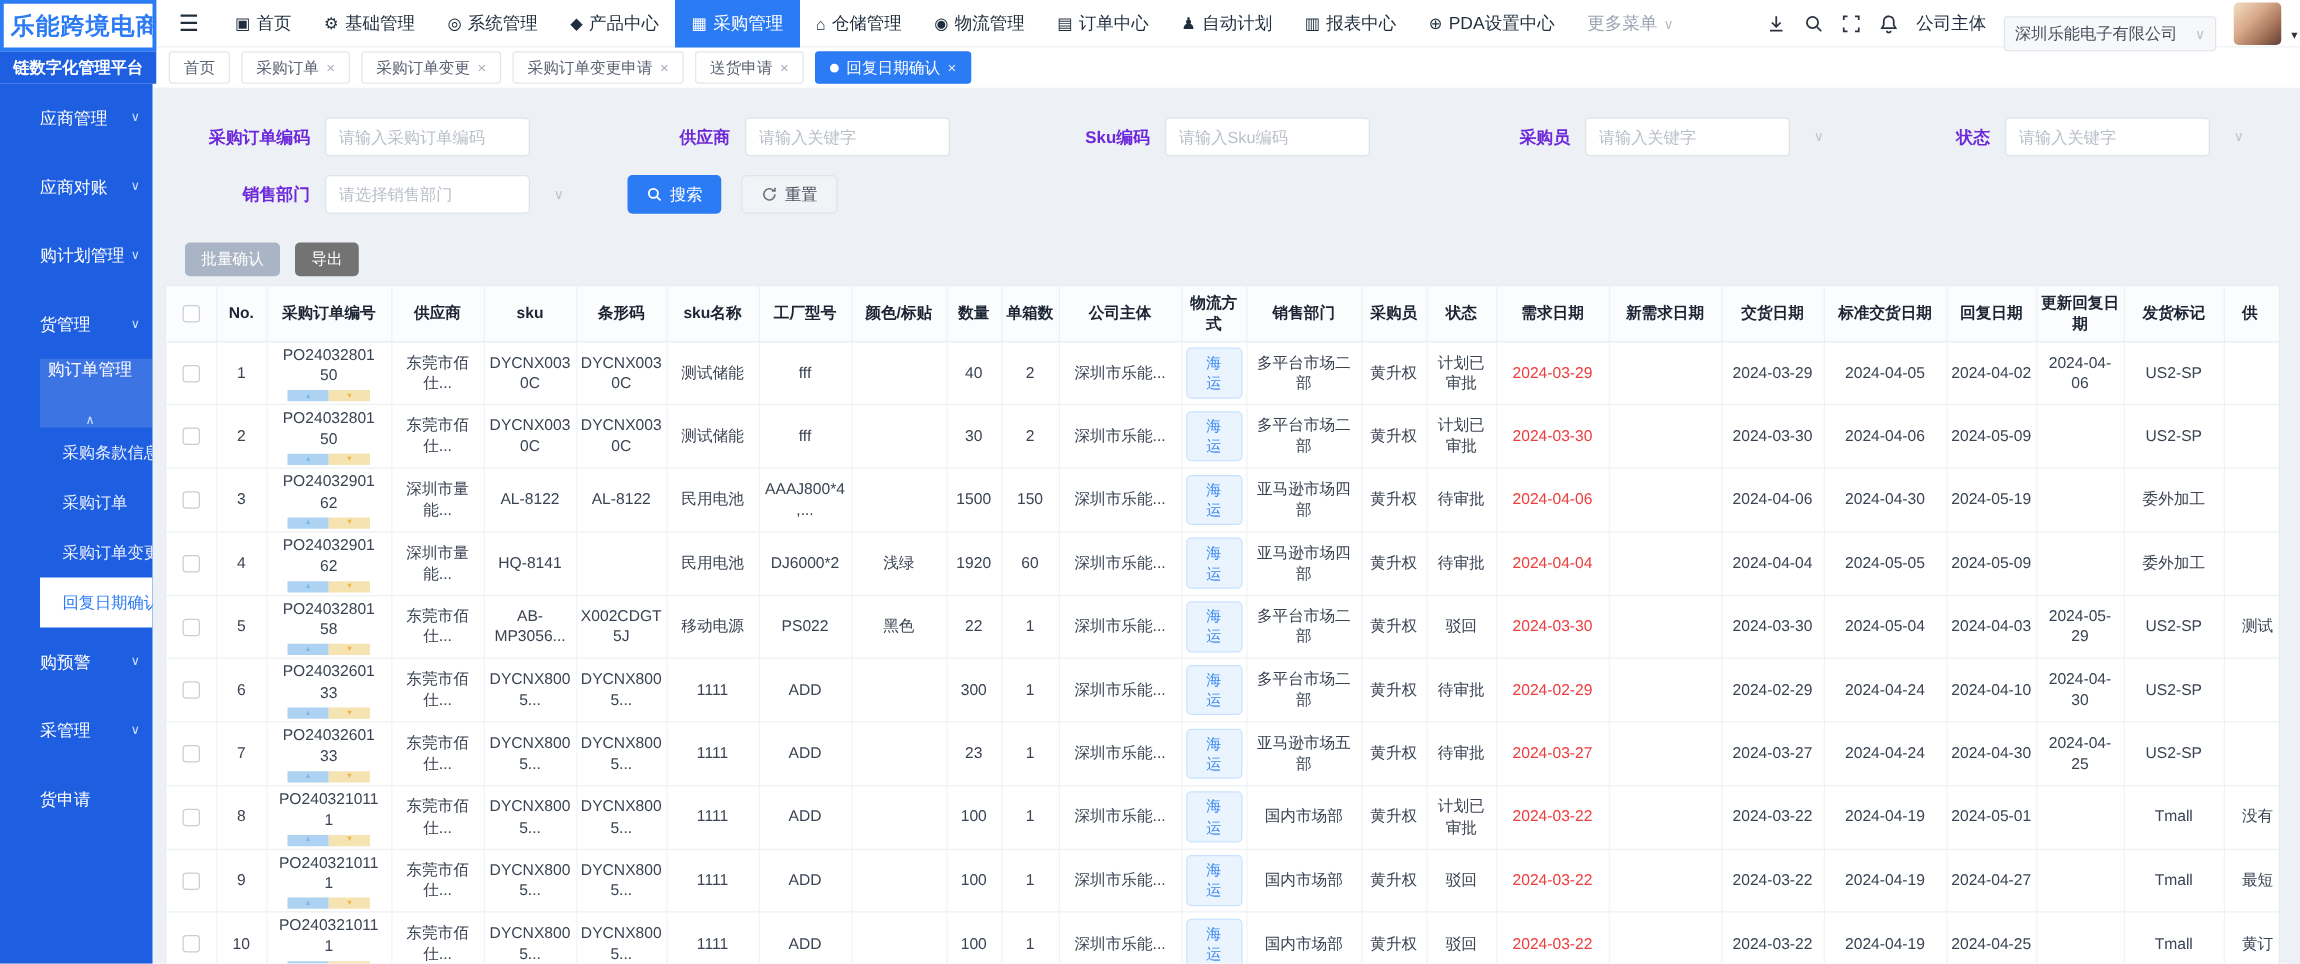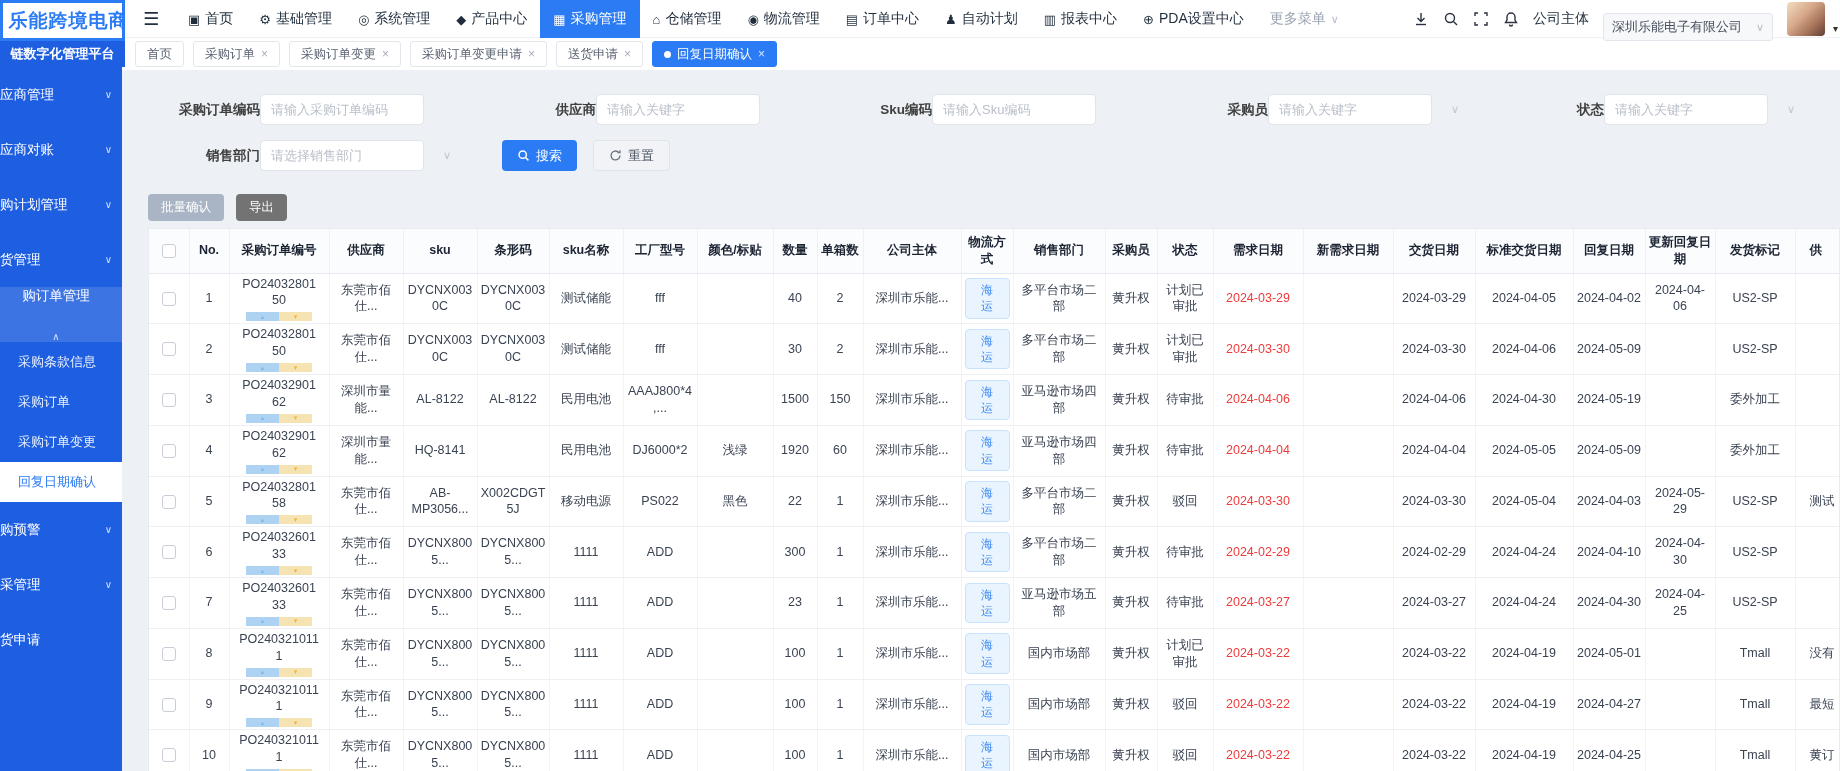--- a/index.html
+++ b/index.html
@@ -29,49 +29,49 @@
 
   
   .tabbar { position:absolute; left:135px; top:38px; width:1705px; height:32px; background:#fff; display:flex; align-items:center; gap:9px; z-index:4; }
   .tab { height:26px; display:flex; align-items:center; gap:6px; padding:0 11px; border:1px solid #e3e6eb; border-radius:3px; background:#fff; font-size:12.5px; color:#5a6372; white-space:nowrap; cursor:pointer; }
   .tab .x { color:#a6adb8; font-size:12px; }
   .tab.active { background:#2b7bf5; border-color:#2b7bf5; color:#fff; }
   .tab.active .x { color:#dce9ff; }
   .tab .dot { width:7px; height:7px; border-radius:50%; background:#fff; }
 
   
-  .sidebar { position:absolute; left:0; top:67px; width:122px; height:704px; background:#1e5ee0; z-index:6; overflow:hidden; }
+  .sidebar { position:absolute; left:0; top:67px; width:122px; height:704px; background:#1e5ee0; z-index:6; overflow:hidden;padding-left:32px; }
   .side-item { height:55px; display:flex; align-items:center; justify-content:space-between; color:#fff; font-size:13.5px; padding:0 10px 0 0; cursor:pointer; white-space:nowrap; }
   .side-item .s-label { overflow:hidden; }
   .side-item .chev { color:#cfe0ff; font-size:10px; }
   .side-item.parent-active { background:rgba(255,255,255,.14);flex-direction:column; }
   .sub-item { height:40px; display:flex; align-items:center; padding-left:18px; color:#eaf1ff; font-size:13px; cursor:pointer; white-space:nowrap; }
   .sub-item.active { background:#fff; color:#2b7bf5; }
 
   
   .content { position:absolute; left:122px; top:70px; width:1718px; height:701px; background:#edf0f4; overflow:hidden; }
   .frow { position:absolute; left:26px; display:flex; align-items:center; }
   .frow1 { top:24px; }
   .frow2 { top:70px; }
   .fgroup { display:flex; align-items:center; width:336px; }
-  .fgroup .flabel { width:112px; text-align:right; font-size:13.5px; font-weight:bold; color:#404040; white-space:nowrap; }
+  .fgroup .flabel { width:112px; text-align:right; font-size:13.5px; font-weight:bold; color:#6d28d9; padding-right:12px; white-space:nowrap; }
   .fctrl { position:relative; width:200px; }
   .fctrl input { width:164px; height:31px; border:1px solid #dfe3ea; border-radius:4px; background:#fff; padding:0 10px; font-size:13px; color:#333; font-family:inherit; }
   .fctrl input::placeholder { color:#b9bfc9; }
   .fctrl .sel-chev { position:absolute; right:9px; top:9px; font-size:11px; color:#c0c6cf; pointer-events:none; }
   .btn { height:31px; display:flex; align-items:center; gap:6px; border:none; border-radius:4px; font-size:13px; padding:0 15px; cursor:pointer; font-family:inherit; }
   .btn.primary { background:#2b7bf5; color:#fff; margin-left:18px; }
   .btn.light { background:#f1f3f7; color:#4a5260; border:1px solid #e0e4ea; margin-left:16px; }
   .actions { position:absolute; left:26px; top:124px; display:flex; gap:12px; }
   .abtn { height:27px; border:none; border-radius:4px; color:#fff; font-size:12.5px; padding:0 13px; cursor:pointer; font-family:inherit; }
   .abtn.gray { background:#a9b4c4; }
   .abtn.blue { background:#737373; }
 
   
-  .table-wrap { position:absolute; left:26px; top:158px; width:1692px; bottom:0; background:#fff; overflow:hidden; border:1px solid #e8ebf0; border-bottom:none; }
+  .table-wrap { position:absolute; left:10px; top:158px; width:1692px; bottom:0; background:#fff; overflow:hidden; border:1px solid #e8ebf0; border-bottom:none; }
   table { border-collapse:collapse; table-layout:fixed; width:1736px; }
   th { height:44px; background:#fbfcfd; border-bottom:1px solid #e6eaf0; border-right:1px solid #eef0f4; font-size:12.5px; color:#1c2433; font-weight:bold; text-align:center; padding:2px 3px; line-height:1.35; }
   td { height:48px; border-bottom:1px solid #eef0f4; border-right:1px solid #f1f3f6; font-size:12.5px; color:#3a4352; text-align:center; padding:2px 3px; line-height:1.35; word-break:break-word; }
   th:last-child, td:last-child { text-align:left; padding-left:14px; border-right:none; }
   .cbx { width:14px; height:14px; border:1px solid #c9ced6; border-radius:3px; background:#fff; display:inline-block; vertical-align:middle; }
   .po { display:block; width:80px; margin:0 auto; word-break:break-all; }
   .pobar { width:66px; height:9px; margin:3px auto 0; display:flex; }
   .pobar .seg { flex:1; display:flex; align-items:center; justify-content:center; font-size:6px; line-height:1; }
   .pobar .seg.up { background:#aed3f2; color:#7db8ea; }
   .pobar .seg.down { background:#f6e3b2; color:#eeb54a; }

